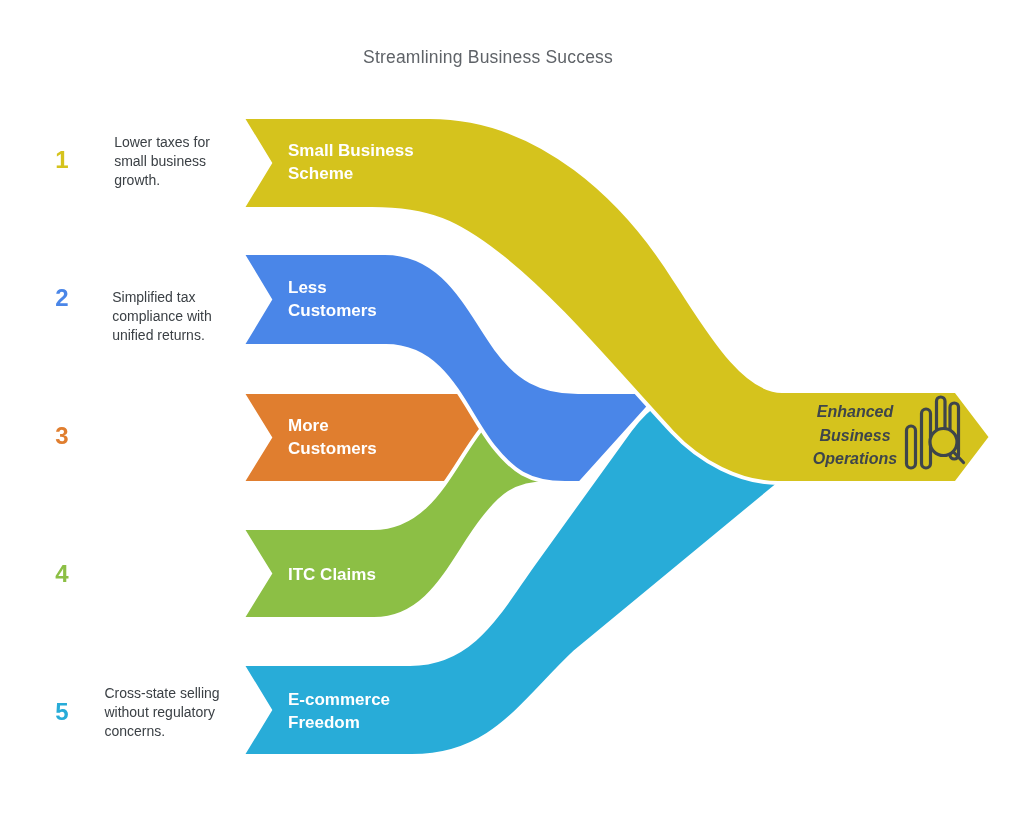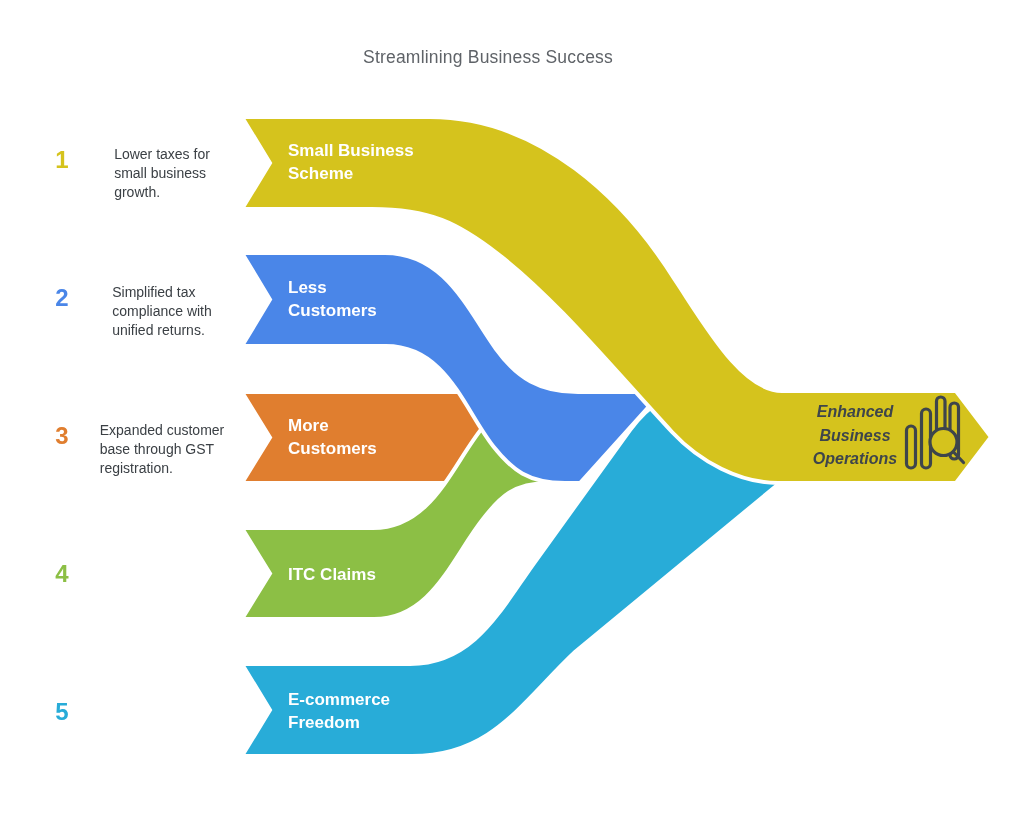--- a/index.html
+++ b/index.html
@@ -5,21 +5,21 @@
   html,body{margin:0;padding:0;background:#ffffff;}
   body{width:1024px;height:829px;position:relative;overflow:hidden;
        font-family:"Liberation Sans", sans-serif;}
   .stage{position:absolute;inset:0;}
   svg.flows{position:absolute;left:0;top:0;}
   .abs{position:absolute;}
   .title{left:0;top:47px;width:976px;text-align:center;font-size:17.5px;
          font-weight:500;color:#5f6368;letter-spacing:.2px;}
   .num{left:40px;width:44px;text-align:center;font-size:24px;font-weight:700;}
   .desc{left:88px;width:148px;text-align:center;font-size:14px;line-height:19px;
-        color:#3b4045;margin-top:12px;}
+        color:#3b4045;}
   .desc span{display:inline-block;text-align:left;white-space:pre-line;}
   .bandlabel{left:288px;width:230px;color:#ffffff;font-size:17px;font-weight:700;
              line-height:23px;white-space:pre-line;}
   .resultlabel{left:770px;top:400px;width:170px;text-align:center;font-size:16px;
                font-weight:700;line-height:23.5px;white-space:pre-line;}
 </style>
 </head>
 <body>
 
 <div class="stage">
@@ -78,29 +78,29 @@
   <div class="abs num" style="top: 284px; color: rgb(74, 134, 232);">2</div>
   <div class="abs num" style="top: 422px; color: rgb(224, 126, 47);">3</div>
   <div class="abs num" style="top: 560px; color: rgb(140, 191, 69);">4</div>
   <div class="abs num" style="top: 698px; color: rgb(40, 172, 216);">5</div>
 
   <div class="abs desc" style="top:133px">
     <span>Lower taxes for
 small business
 growth.</span>
   </div>
-  <div class="abs desc" style="top:271px">
+  <div class="abs desc" style="top:288px">
     <span>Simplified tax
 compliance with
 unified returns.</span>
   </div>
-  <div class="abs desc" style="top:409px">
-    <span>Expanded customer
-base through GST
-registration.</span>
+  <div class="abs desc" style="top:684px">
+    <span>Cross-state selling
+without regulatory
+concerns.</span>
   </div>
 
   <div class="abs bandlabel" style="top:139px">Small Business
 Scheme</div>
   <div class="abs bandlabel" style="top:276px">Less
 Customers</div>
   <div class="abs bandlabel" style="top:414px">More
 Customers</div>
   <div class="abs bandlabel" style="top:563px">ITC Claims</div>
   <div class="abs bandlabel" style="top:688px">E-commerce

